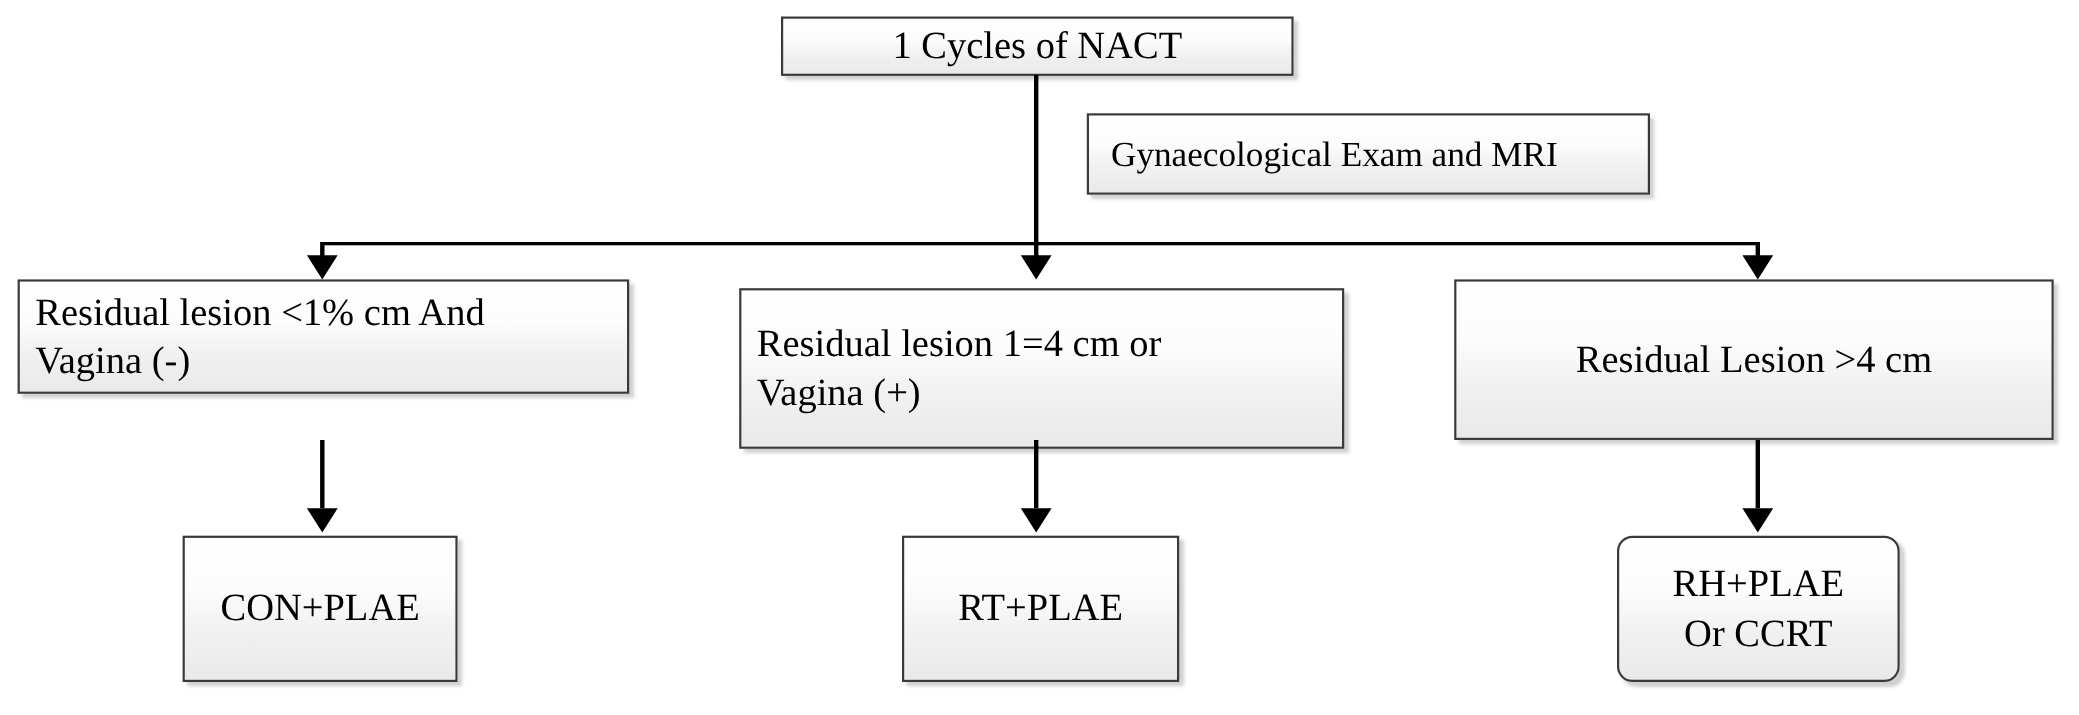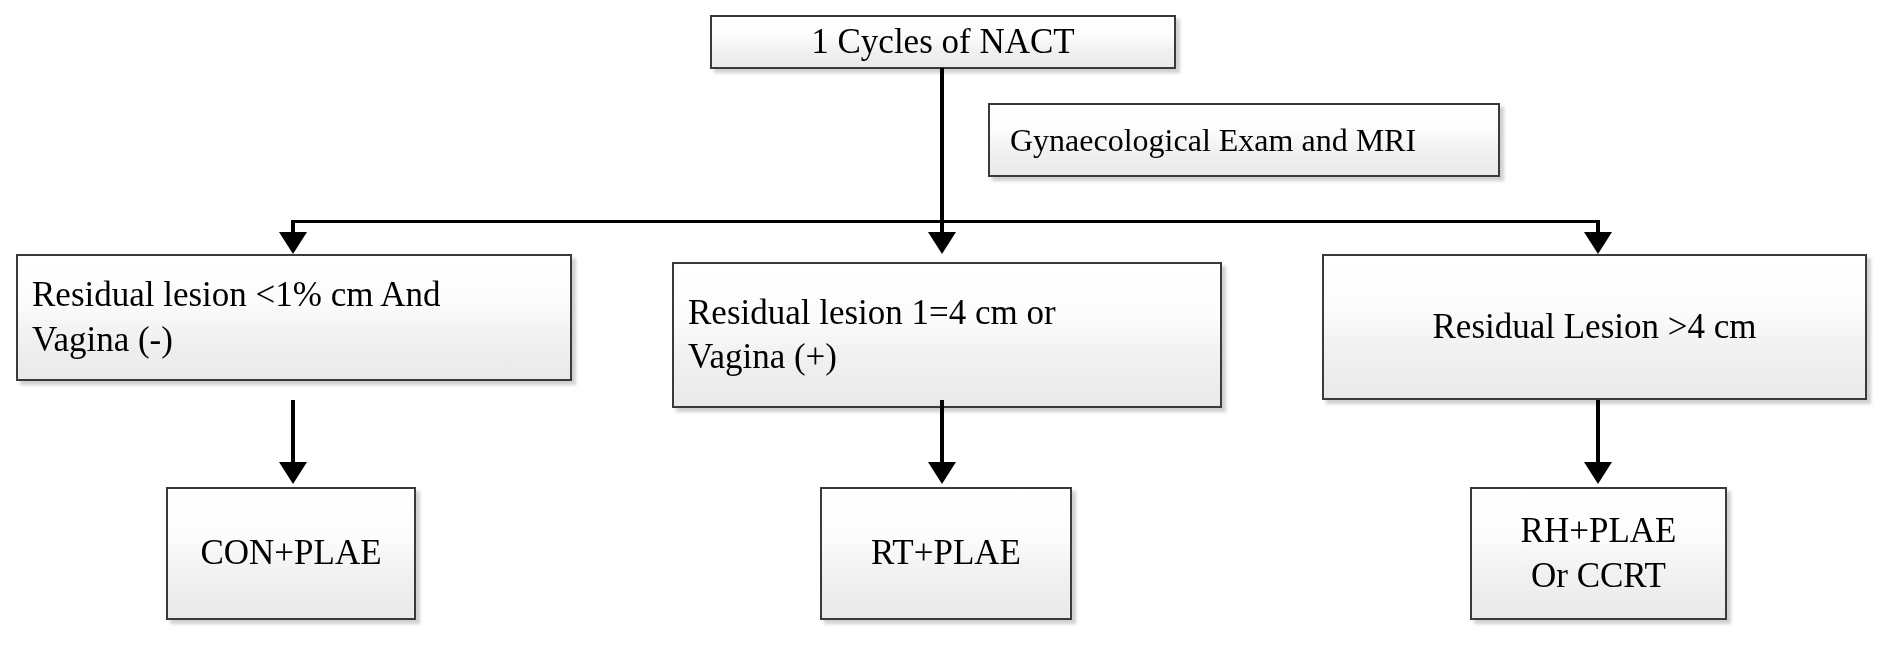--- a/index.html
+++ b/index.html
@@ -40,21 +40,21 @@
     left: 710px; top: 15px; width: 466px; height: 54px;
     font-size: 35px;
     padding: 0 10px;
   }
   #node-exam {
     left: 988px; top: 103px; width: 512px; height: 74px;
     font-size: 32px;
     padding: 0 20px;
   }
   #node-res-small {
-    left: 16px; top: 254px; width: 556px; height: 127px;
+    left: 16px; top: 254px; width: 556px; height: 104px;
     font-size: 35px;
     padding: 0 14px;
   }
   #node-res-mid {
     left: 672px; top: 262px; width: 550px; height: 146px;
     font-size: 35px;
     padding: 0 14px;
   }
   #node-res-large {
     left: 1322px; top: 254px; width: 545px; height: 146px;
@@ -65,20 +65,21 @@
     left: 166px; top: 487px; width: 250px; height: 133px;
     font-size: 35px;
   }
   #node-rt-plae {
     left: 820px; top: 487px; width: 252px; height: 133px;
     font-size: 35px;
   }
   #node-rh-plae {
     left: 1470px; top: 487px; width: 257px; height: 133px;
     font-size: 35px;
+    border-radius: 14px;
   }
 
   
   .conn-line {
     position: absolute;
     background: #000000;
   }
   .v-line { width: 4px; }
   .h-line { height: 3px; }
 

